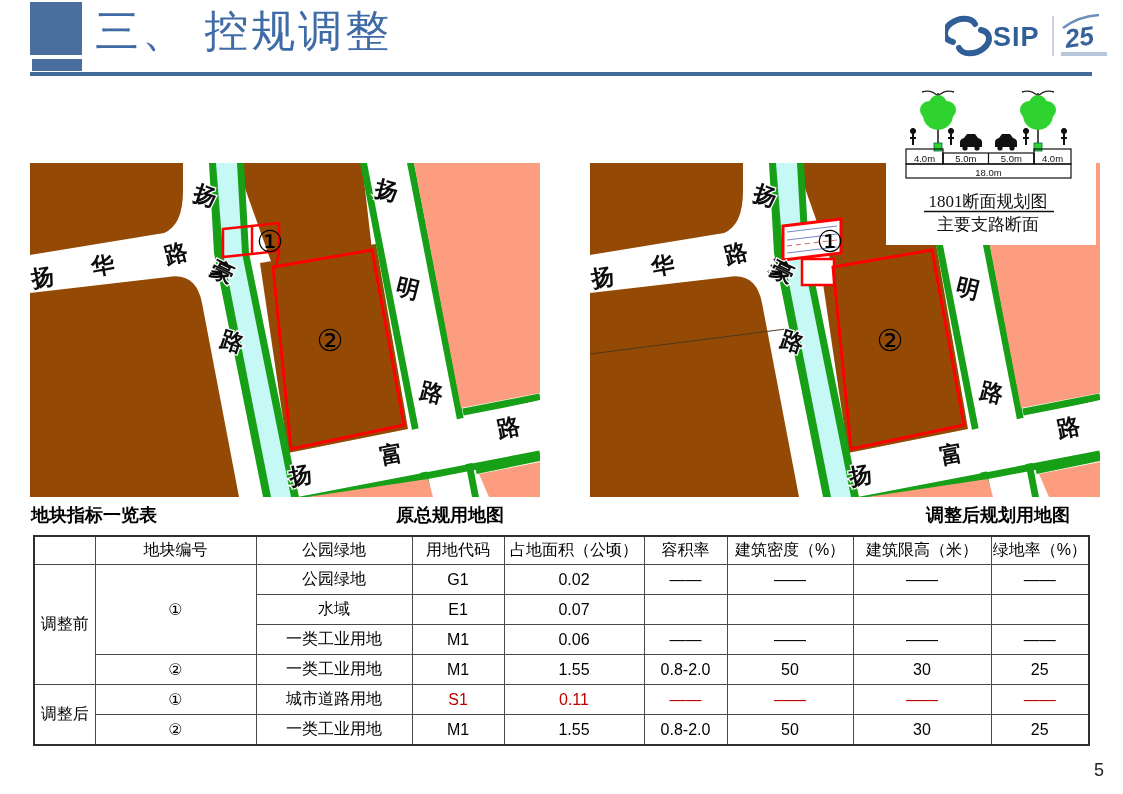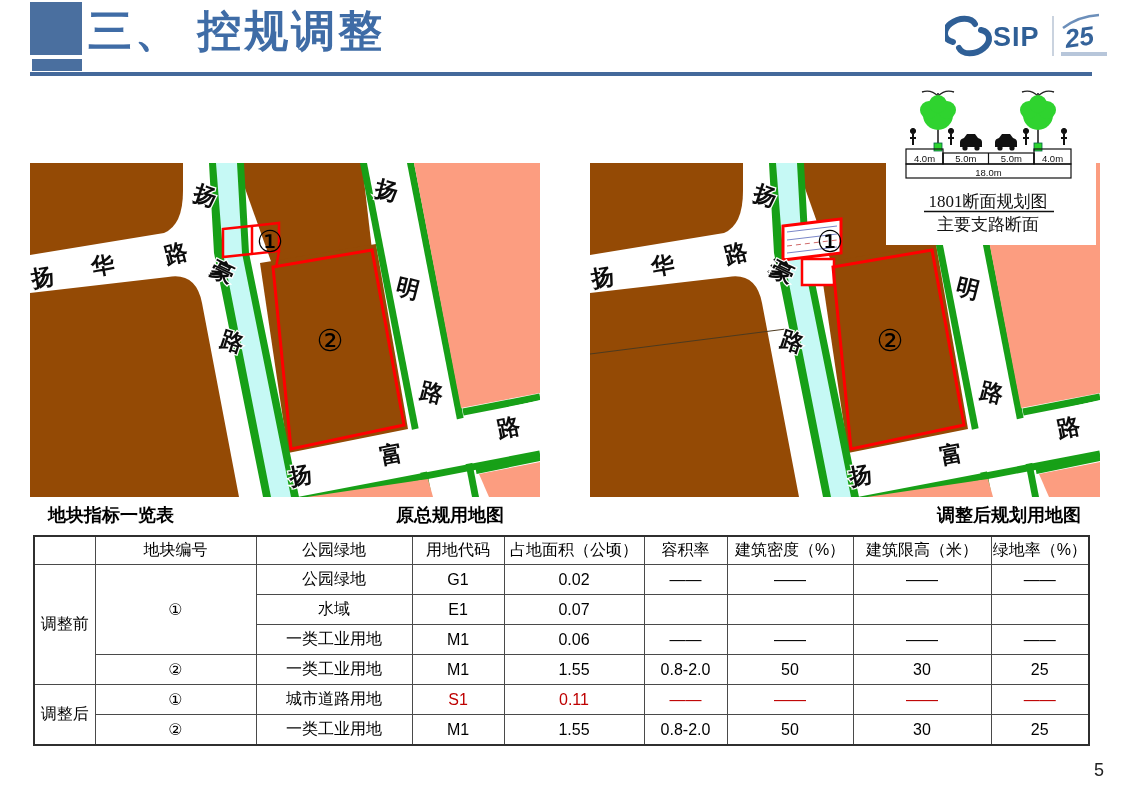--- a/index.html
+++ b/index.html
@@ -1,36 +1,36 @@
 <!DOCTYPE html>
 <html><head>
 <meta charset="utf-8">
 <style>
   html,body{margin:0;padding:0;background:#888;}
   .slide{position:relative;width:1123px;height:794px;background:#ffffff;overflow:hidden;
          font-family:"Liberation Sans","DejaVu Sans",sans-serif;color:#111;}
   
   .accent-square{position:absolute;left:30px;top:2px;width:52px;height:53px;background:#4a6f9f;}
   .accent-bar{position:absolute;left:32px;top:59px;width:50px;height:12px;background:#4a6f9f;}
-  .page-title{position:absolute;left:88px;top:2px;font-size:44px;font-weight:bold;color:#3f6ca6;letter-spacing:3px;}
+  .page-title{position:absolute;left:95px;top:2px;font-size:44px;font-weight:normal;color:#3f6ca6;letter-spacing:3px;}
   .header-rule{position:absolute;left:30px;top:72px;width:1062px;height:4px;background:#44699b;}
   .logo{position:absolute;left:945px;top:10px;width:170px;height:52px;}
   
   .description{position:absolute;left:40px;top:90px;width:830px;font-size:21.5px;font-weight:500;
                line-height:33px;color:#161616;}
   
   .map{position:absolute;top:163px;width:510px;height:334px;}
   .map.left{left:30px;} .map.right{left:590px;}
   
   .section-diagram{position:absolute;left:886px;top:85px;width:210px;height:160px;background:#ffffff;z-index:5;}
   
   .caption{position:absolute;top:503px;font-size:18px;font-weight:bold;color:#000;}
-  .caption.table-cap{left:48px;}
+  .caption.table-cap{left:31px;}
   .caption.left-map-cap{left:396px;width:170px;text-align:left;}
-  .caption.right-map-cap{left:926px;width:166px;text-align:center;}
+  .caption.right-map-cap{left:926px;width:166px;text-align:left;}
   
   table.indicator{position:absolute;left:33px;top:535px;border-collapse:collapse;table-layout:fixed;
                   font-size:16px;color:#000;}
   table.indicator th,table.indicator td{border:1.4px solid #4a4a4a;text-align:center;vertical-align:middle;
                   padding:0;height:29px;font-weight:normal;overflow:hidden;white-space:nowrap;}
   table.indicator thead th{height:27px;}
   table.indicator{border:2px solid #2f2f2f;}
   td.hl{color:#be0000;font-weight:bold;margin-top:23px;}
   .page-number{position:absolute;left:1094px;top:760px;font-size:18px;color:#222;}
   svg text{user-select:none;}

